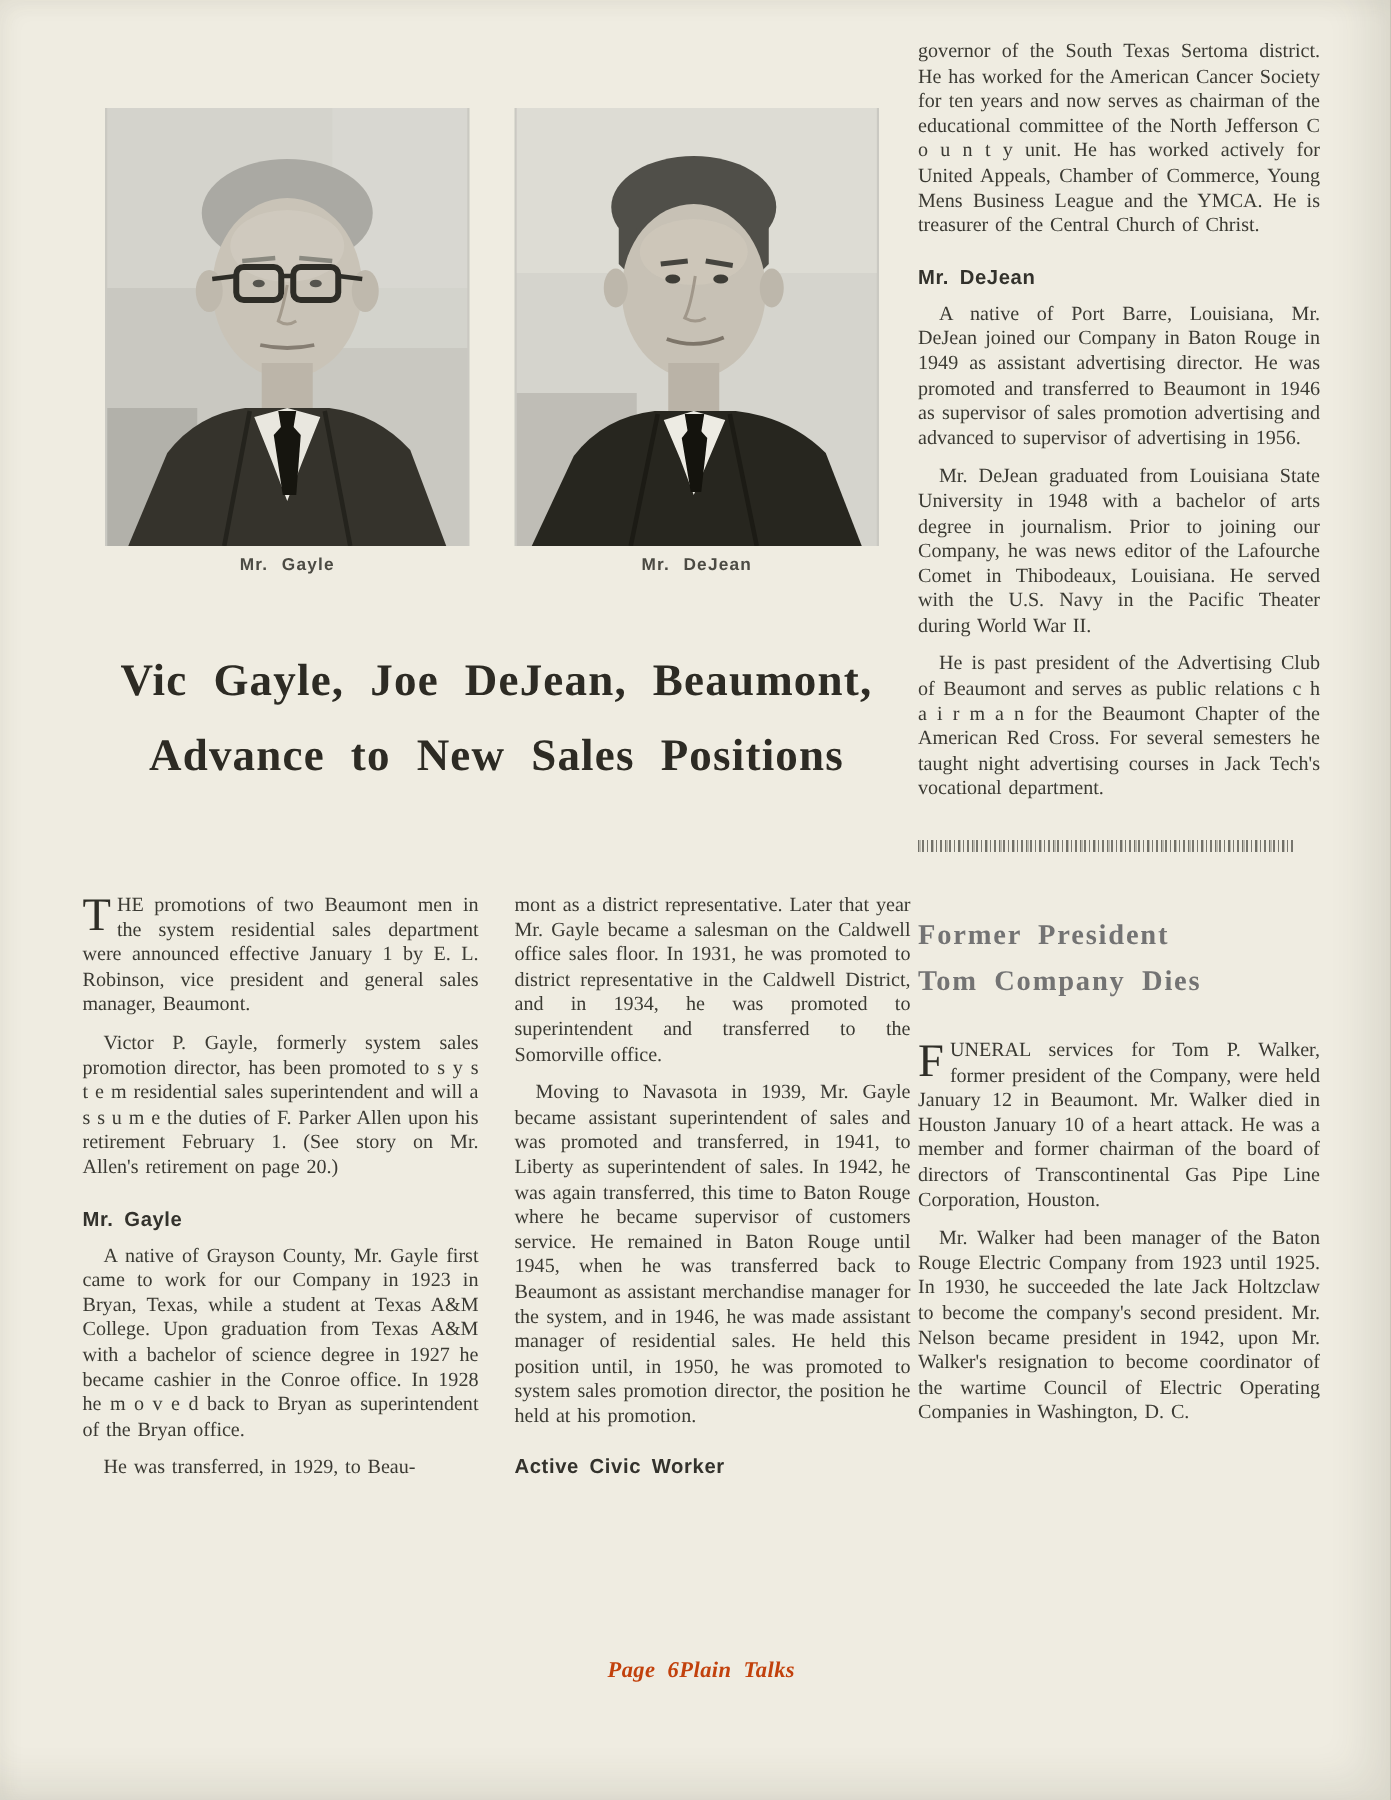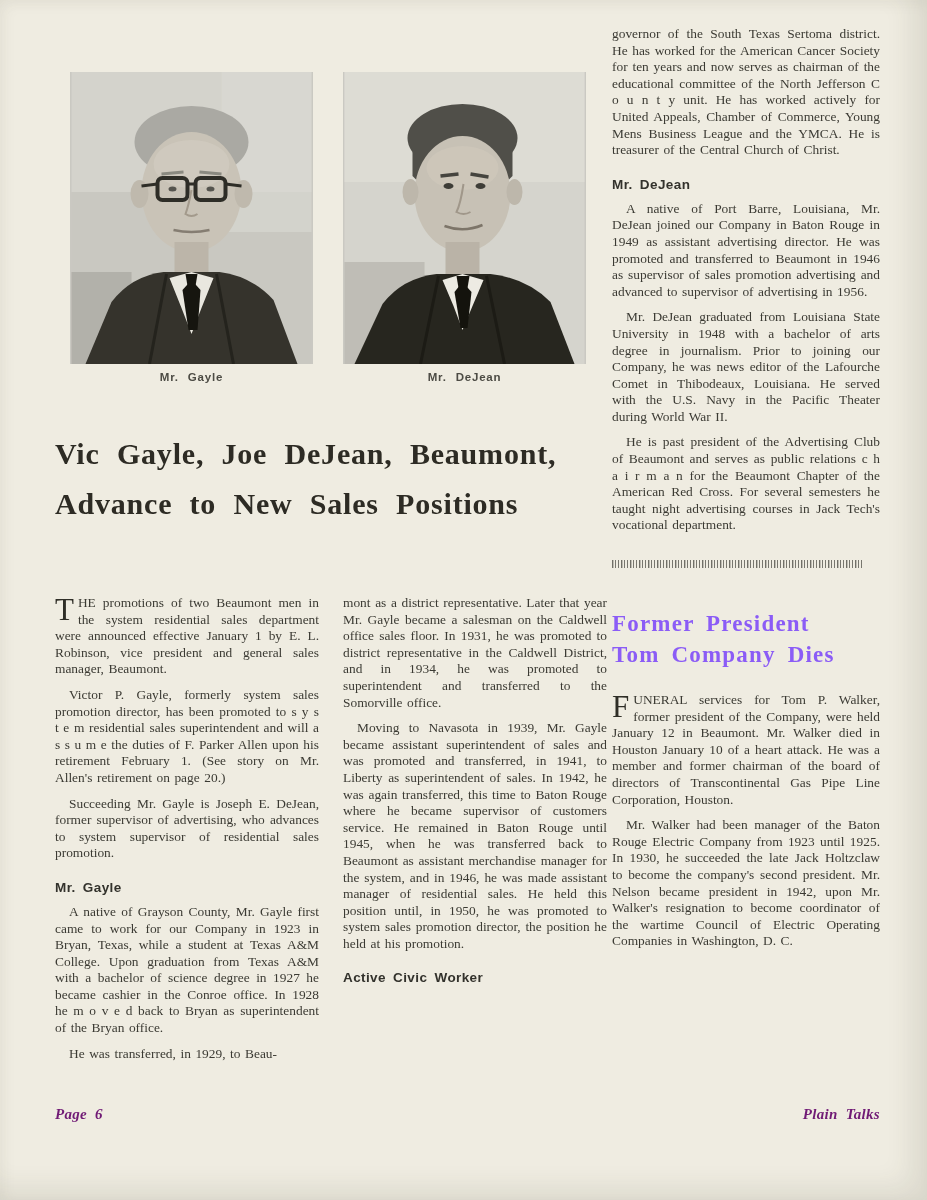--- a/index.html
+++ b/index.html
@@ -20,21 +20,21 @@
   .photo { width: 243px; height: 292px; overflow: hidden; background: #cac9c2; }
   .photo svg { display: block; width: 100%; height: 100%; }
   .captions-row { display: flex; gap: 30px; padding-left: 15px; margin-top: 7px; }
   .caption {
     width: 243px; text-align: center;
     font-family: "Liberation Sans", sans-serif;
     font-weight: bold; font-size: 11.5px; letter-spacing: 0.8px; word-spacing: 5px;
     color: #4c4b44;
   }
   .headline {
-    margin-top: 46px; text-align: left;
+    margin-top: 46px; text-align: center;
     font-family: "Liberation Serif", serif;
     font-size: 30px; font-weight: 600; color: #2d2b24;
     letter-spacing: 0.8px; word-spacing: 9px; line-height: 50px;
   }
   .headline .hl-line { display: block; }
   .cols { display: flex; gap: 24px; margin-top: 66px; }
   .col { width: 264px; }
   
   .para {
     font-size: 13.4px; line-height: 16.6px; text-align: justify;
@@ -56,30 +56,30 @@
   .col3 { position: absolute; left: 612px; top: 26px; width: 268px; }
   .divider {
     height: 8px; width: 94%; margin: 26px 0 0 0;
     background:
       repeating-linear-gradient(90deg, rgba(99,98,90,0.85) 0 1px, rgba(0,0,0,0) 1px 3px),
       repeating-linear-gradient(90deg, rgba(99,98,90,0.35) 0 2px, rgba(0,0,0,0) 2px 9px);
   }
   .story2-title {
     margin-top: 40px;
     font-family: "Liberation Serif", serif;
-    font-size: 23px; font-weight: 600; color: #8b5cf6;
+    font-size: 19px; font-weight: 600; color: #737373;
     letter-spacing: 1.2px; word-spacing: 5px; line-height: 31px;
   }
   .story2-title span { display: block; }
   .story2-lead { margin-top: 22px; }
   
   .footer {
     position: absolute; left: 55px; right: 47px; top: 1106px;
-    display: flex; justify-content: space-between;
-    font-size: 15px; font-weight: bold; font-style: italic; color: #701a75;
+    display: flex; justify-content: center;
+    font-size: 15px; font-weight: bold; font-style: italic; color: #c2410c;
     letter-spacing: 0.3px; word-spacing: 4px;
   }
 </style>
 </head>
 <body>
 
 <div class="page">
 
   <div class="left-region">
 
@@ -152,21 +152,20 @@
     <h1 class="headline">
       <span class="hl-line">Vic Gayle, Joe DeJean, Beaumont,</span>
       <span class="hl-line">Advance to New Sales Positions</span>
     </h1>
 
     <div class="cols">
 
       <div class="col">
         <p class="para first"><span class="dropcap">T</span><span>HE promotions of two Beaumont men in the system residential sales department were announced effective January 1 by E. L. Robinson, vice president and general sales manager, Beaumont.</span></p>
         <p class="para ind">Victor P. Gayle, formerly system sales promotion director, has been promoted to s y s t e m residential sales superintendent and will a s s u m e the duties of F. Parker Allen upon his retirement February 1.  (See story on Mr. Allen's retirement on page 20.)</p>
-        <p class="para ind">Succeeding Mr. Gayle is Joseph E. DeJean, former supervisor of advertising, who advances to system supervisor of residential sales promotion.</p>
         <h3 class="subhead">Mr. Gayle</h3>
         <p class="para ind">A native of Grayson County, Mr. Gayle first came to work for our Company in 1923 in Bryan, Texas, while a student at Texas A&amp;M College. Upon graduation from Texas A&amp;M with a bachelor of science degree in 1927 he became cashier in the Conroe office. In 1928 he m o v e d back to Bryan as superintendent of the Bryan office.</p>
         <p class="para ind">He was transferred, in 1929, to Beau-</p>
       </div>
 
       <div class="col">
         <p class="para first">mont as a district representative. Later that year Mr. Gayle became a salesman on the Caldwell office sales floor. In 1931, he was promoted to district representative in the Caldwell District, and in 1934, he was promoted to superintendent and transferred to the Somorville office.</p>
         <p class="para ind">Moving to Navasota in 1939, Mr. Gayle became assistant superintendent of sales and was promoted and transferred, in 1941, to Liberty as superintendent of sales. In 1942, he was again transferred, this time to Baton Rouge where he became supervisor of customers service. He remained in Baton Rouge until 1945, when he was transferred back to Beaumont as assistant merchandise manager for the system, and in 1946, he was made assistant manager of residential sales. He held this position until, in 1950, he was promoted to system sales promotion director, the position he held at his promotion.</p>
         <h3 class="subhead">Active Civic Worker</h3>
       </div>

